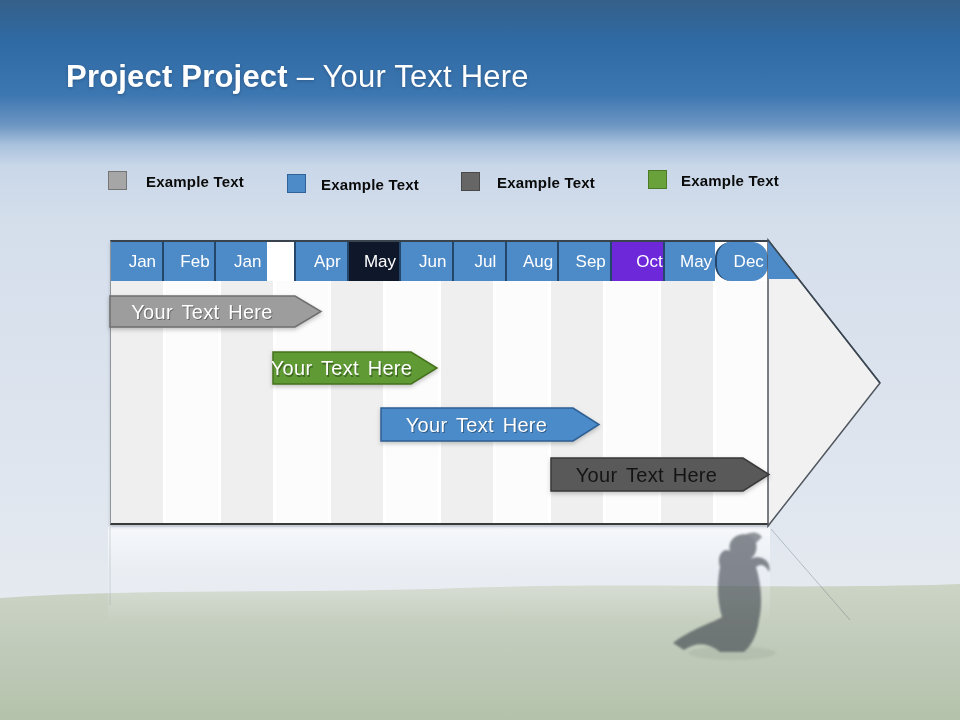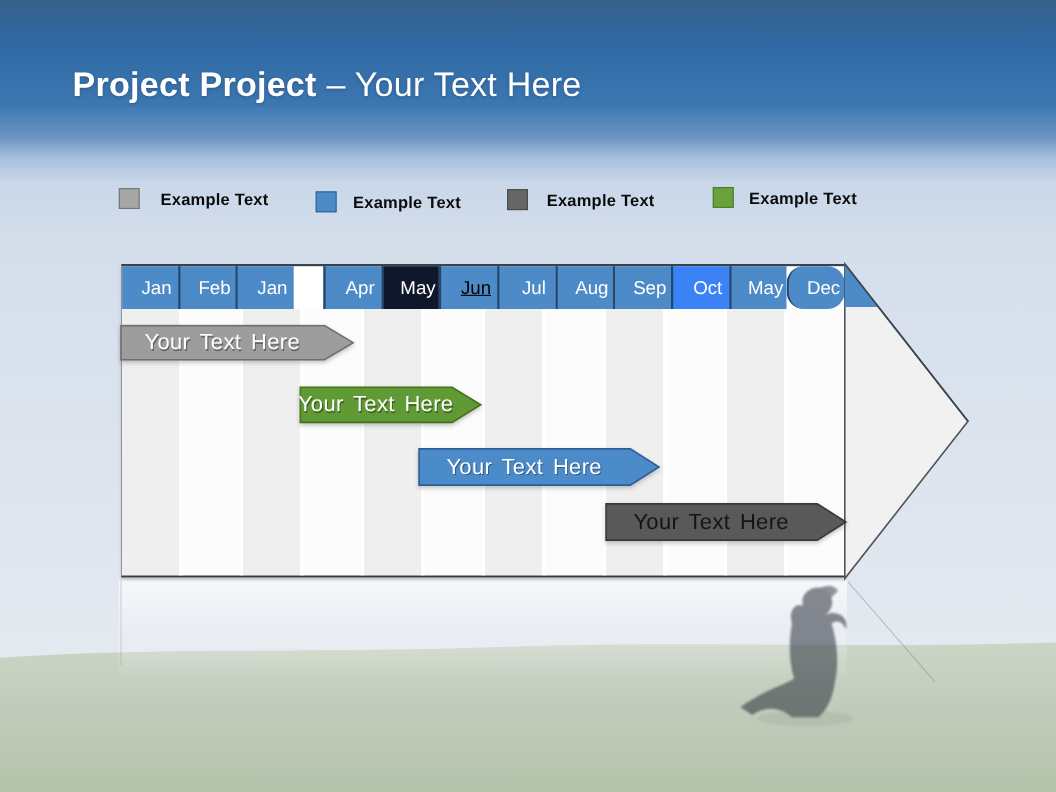--- a/index.html
+++ b/index.html
@@ -83,25 +83,25 @@
       <div class="legend-label" style="left: 681px; top: 172px;">Example Text</div>
     </div>
 
   <div id="timeline">
     <div id="month-row">
         <div class="month-cell" style="background: rgb(77, 138, 200); color: rgb(255, 255, 255);">Jan</div>
         <div class="month-cell" style="background: rgb(77, 138, 200); color: rgb(255, 255, 255); border-left: 2px solid rgb(36, 70, 107);">Feb</div>
         <div class="month-cell" style="background: rgb(77, 138, 200); color: rgb(255, 255, 255); border-left: 2px solid rgb(36, 70, 107);">Jan</div>
         <div class="month-cell" style="background: rgb(77, 138, 200); color: #ffffff; border-left: 2px solid rgb(36, 70, 107); margin-left: 27px;">Apr</div>
         <div class="month-cell" style="background: #0f172a; color: rgb(255, 255, 255); border-left: 2px solid rgb(36, 70, 107);">May</div>
-        <div class="month-cell" style="background: rgb(77, 138, 200); color: #000000; border-left: 2px solid rgb(36, 70, 107); text-decoration: underline;">Jun</div>
+        <div class="month-cell" style="background: rgb(77, 138, 200); color: #ffffff; border-left: 2px solid rgb(36, 70, 107);">Jun</div>
         <div class="month-cell" style="background: rgb(77, 138, 200); color: rgb(255, 255, 255); border-left: 2px solid rgb(36, 70, 107);">Jul</div>
         <div class="month-cell" style="background: rgb(77, 138, 200); color: rgb(255, 255, 255); border-left: 2px solid rgb(36, 70, 107);">Aug</div>
         <div class="month-cell" style="background: rgb(77, 138, 200); color: #ffffff; border-left: 2px solid rgb(36, 70, 107);">Sep</div>
-        <div class="month-cell" style="background: #3b82f6; color: rgb(255, 255, 255); border-left: 2px solid rgb(36, 70, 107);">Oct</div>
+        <div class="month-cell" style="background: #6d28d9; color: rgb(255, 255, 255); border-left: 2px solid rgb(36, 70, 107); text-align: right;">Oct</div>
         <div class="month-cell" style="background: rgb(77, 138, 200); color: rgb(255, 255, 255); border-left: 2px solid rgb(36, 70, 107);">May</div>
         <div class="month-cell" style="background: rgb(77, 138, 200); color: rgb(255, 255, 255); border-left: 2px solid rgb(36, 70, 107); border-radius: 16px;">Dec</div>
       </div>
     <div id="body-row">
         <div class="body-col" style="background: rgb(239, 239, 239);"></div>
         <div class="body-col" style="background: rgb(252, 252, 252); border-left: 3px solid rgb(255, 255, 255);"></div>
         <div class="body-col" style="background: rgb(239, 239, 239); border-left: 3px solid rgb(255, 255, 255);"></div>
         <div class="body-col" style="background: rgb(252, 252, 252); border-left: 3px solid rgb(255, 255, 255);"></div>
         <div class="body-col" style="background: rgb(239, 239, 239); border-left: 3px solid rgb(255, 255, 255);"></div>
         <div class="body-col" style="background: rgb(252, 252, 252); border-left: 3px solid rgb(255, 255, 255);"></div>

